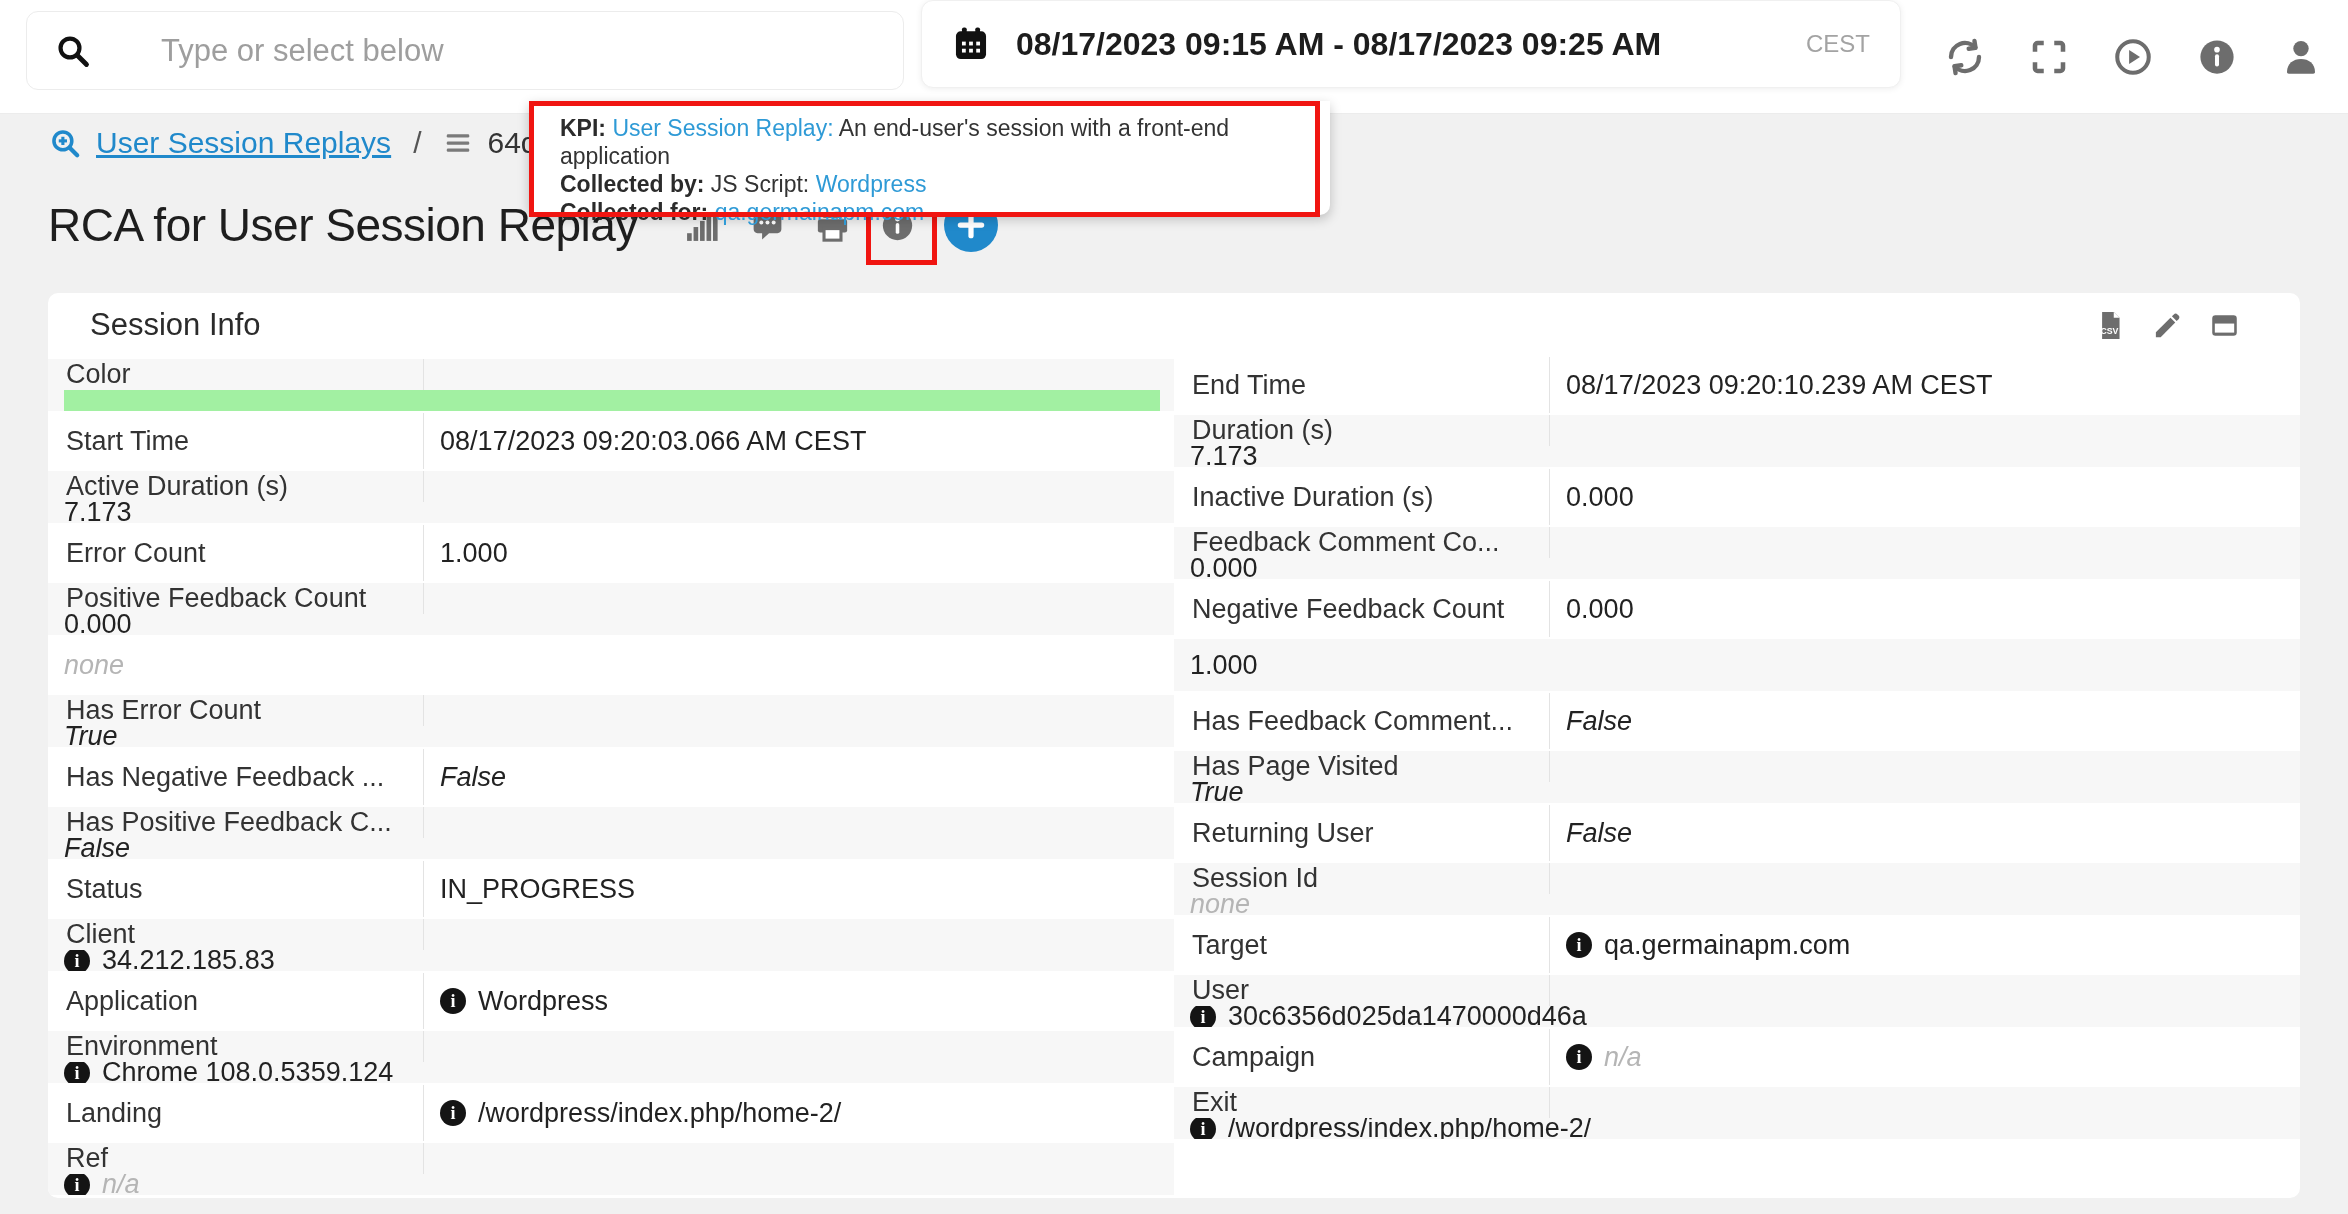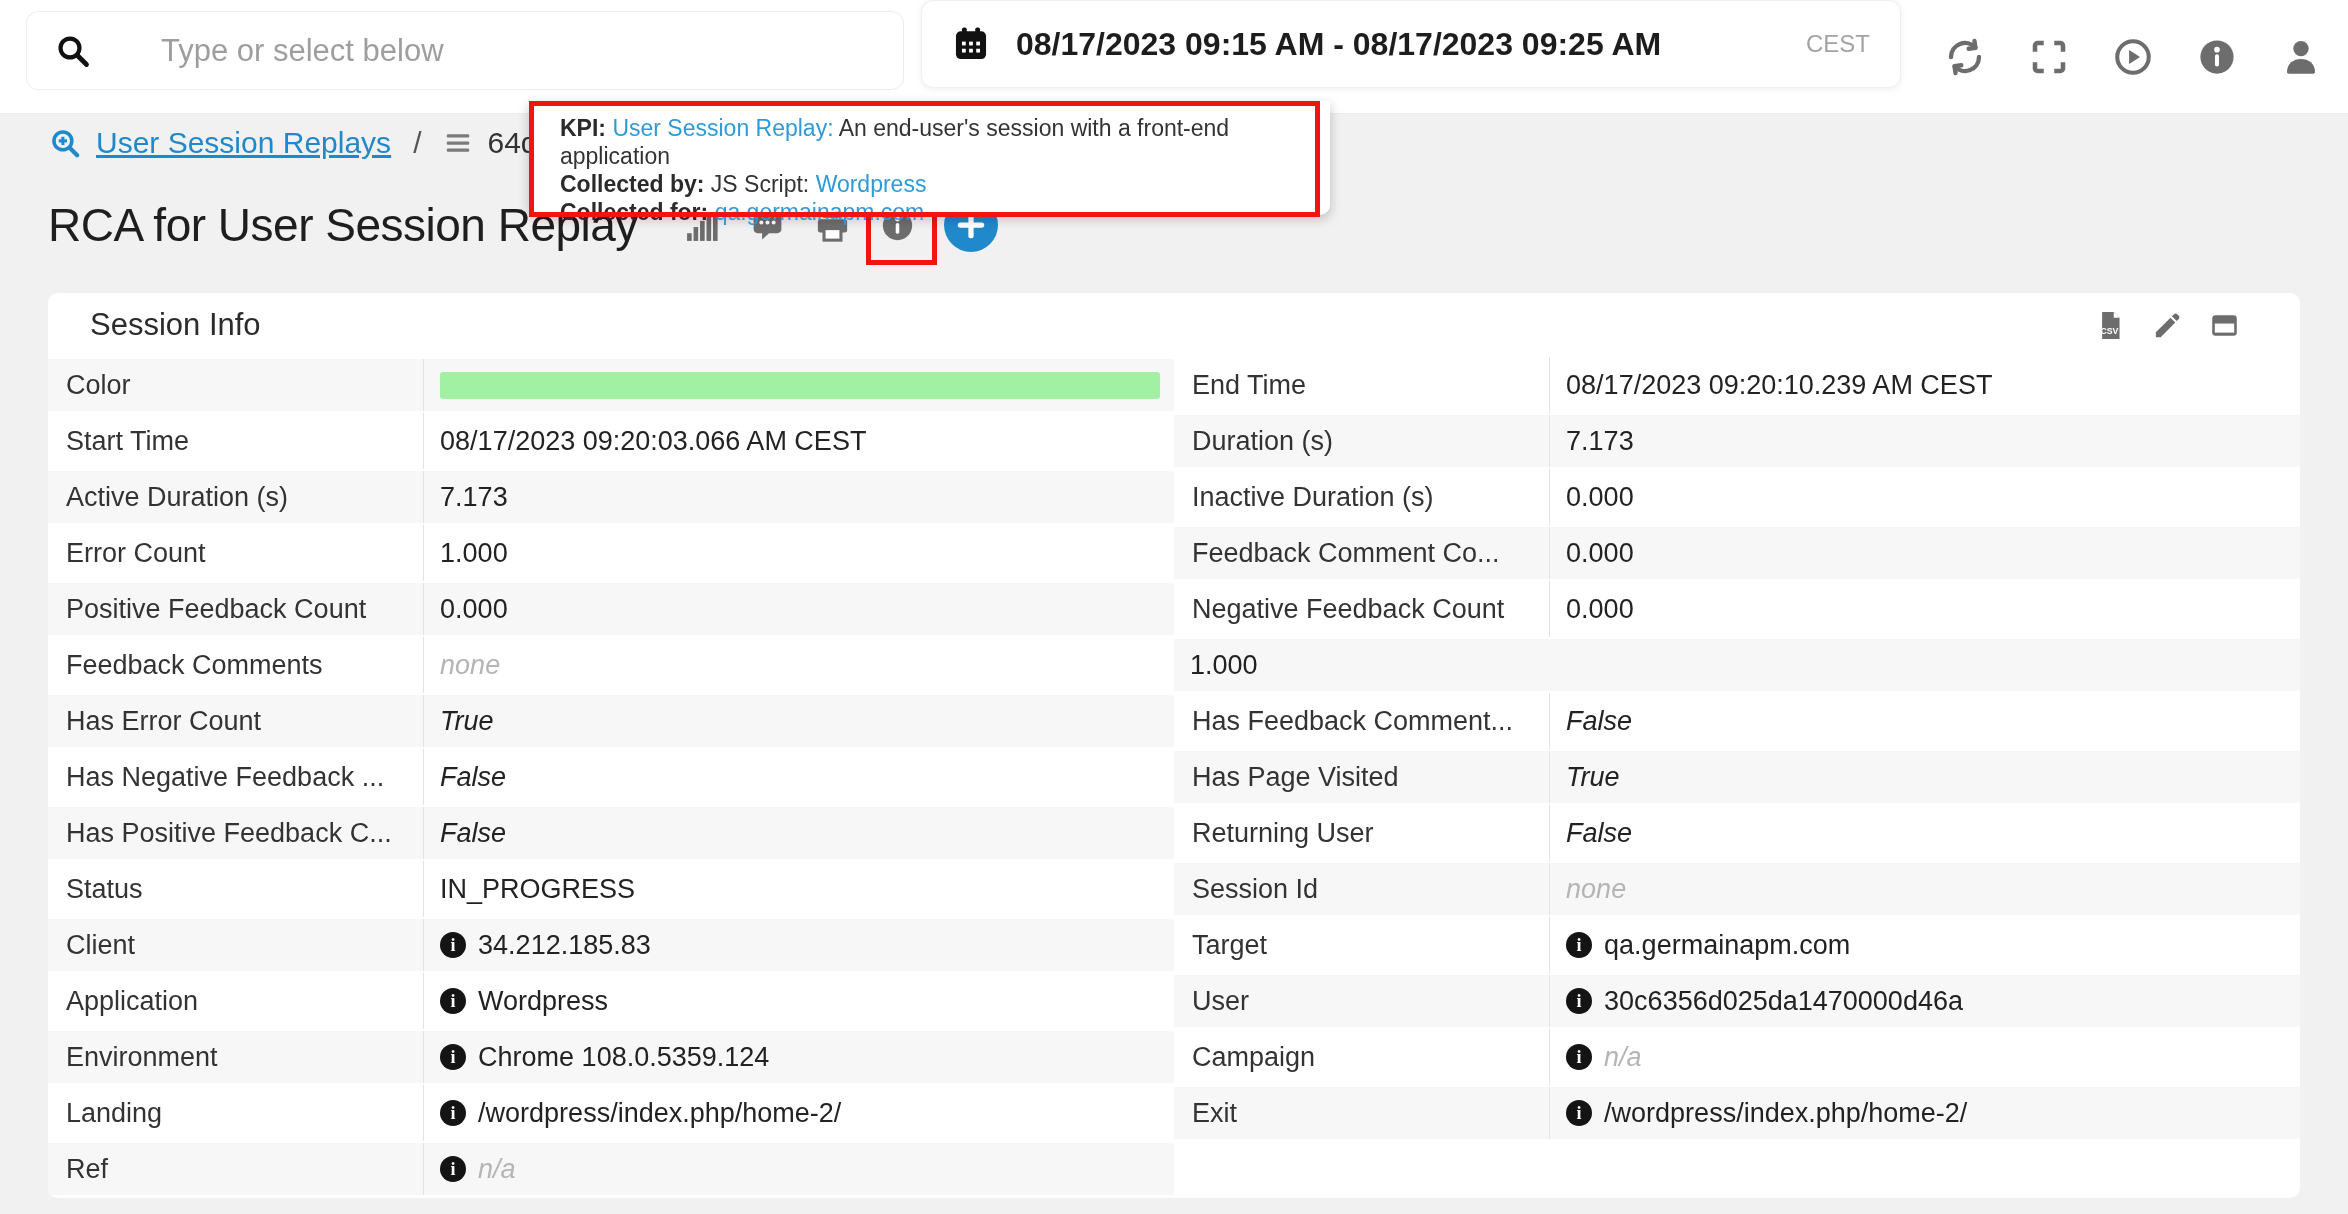--- a/index.html
+++ b/index.html
@@ -52,21 +52,21 @@
   
   .panel{position:absolute;left:48px;top:293px;width:2252px;height:905px;background:#fff;border-radius:10px;overflow:hidden;}
   .panel-header{height:64px;display:flex;align-items:center;padding:0 60px 0 42px;}
   .panel-title{font-size:31px;color:#2b2b2b;}
   .panel-actions{margin-left:auto;display:flex;align-items:center;gap:26px;}
   .p-icon{width:31px;height:31px;color:var(--icon-gray);cursor:pointer;}
 
   .kv-table{display:flex;align-items:flex-start;}
   .kv-col{width:50%;}
   .row{height:56px;display:flex;align-items:stretch;background:#fff;}
-  .row.shaded{background:#f7f7f7;border-top:2px solid #fff;border-bottom:2px solid #fff;}
+  .row.shaded{background:#f7f7f7;border-top:2px solid #fff;border-bottom:2px solid #fff;flex-direction:column;}
   .cell{display:flex;align-items:center;font-size:27px;white-space:nowrap;overflow:hidden;}
   .cell.label{width:33.4%;flex:0 0 auto;border-right:1px solid #e3e3e3;padding-left:18px;color:#333;}
   .cell.value{flex:1;padding-left:16px;color:#222;gap:12px;}
   .swatch{height:27px;border-radius:3px;flex:1;margin-right:14px;}
   .val-muted{color:#b5b5b5;font-style:italic;}
   .val-italic{font-style:italic;}
   .info-dot{width:26px;height:26px;border-radius:50%;background:#141414;color:#fff;font-weight:700;font-size:18px;line-height:26px;text-align:center;flex:0 0 auto;font-style:normal;cursor:pointer;font-family:"Liberation Serif","DejaVu Serif",serif;}
 </style>
 </head>
 <body>
@@ -248,21 +248,20 @@
   </div>
 
   <div class="row shaded">
     <div class="cell label">Positive Feedback Count</div>
     <div class="cell value">
               <span>0.000</span>
             </div>
   </div>
 
   <div class="row">
-    <div class="cell label">Feedback Comments</div>
     <div class="cell value">
               <span class="val-muted">none</span>
             </div>
   </div>
 
   <div class="row shaded">
     <div class="cell label">Has Error Count</div>
     <div class="cell value">
               <span class="val-italic">True</span>
             </div>

